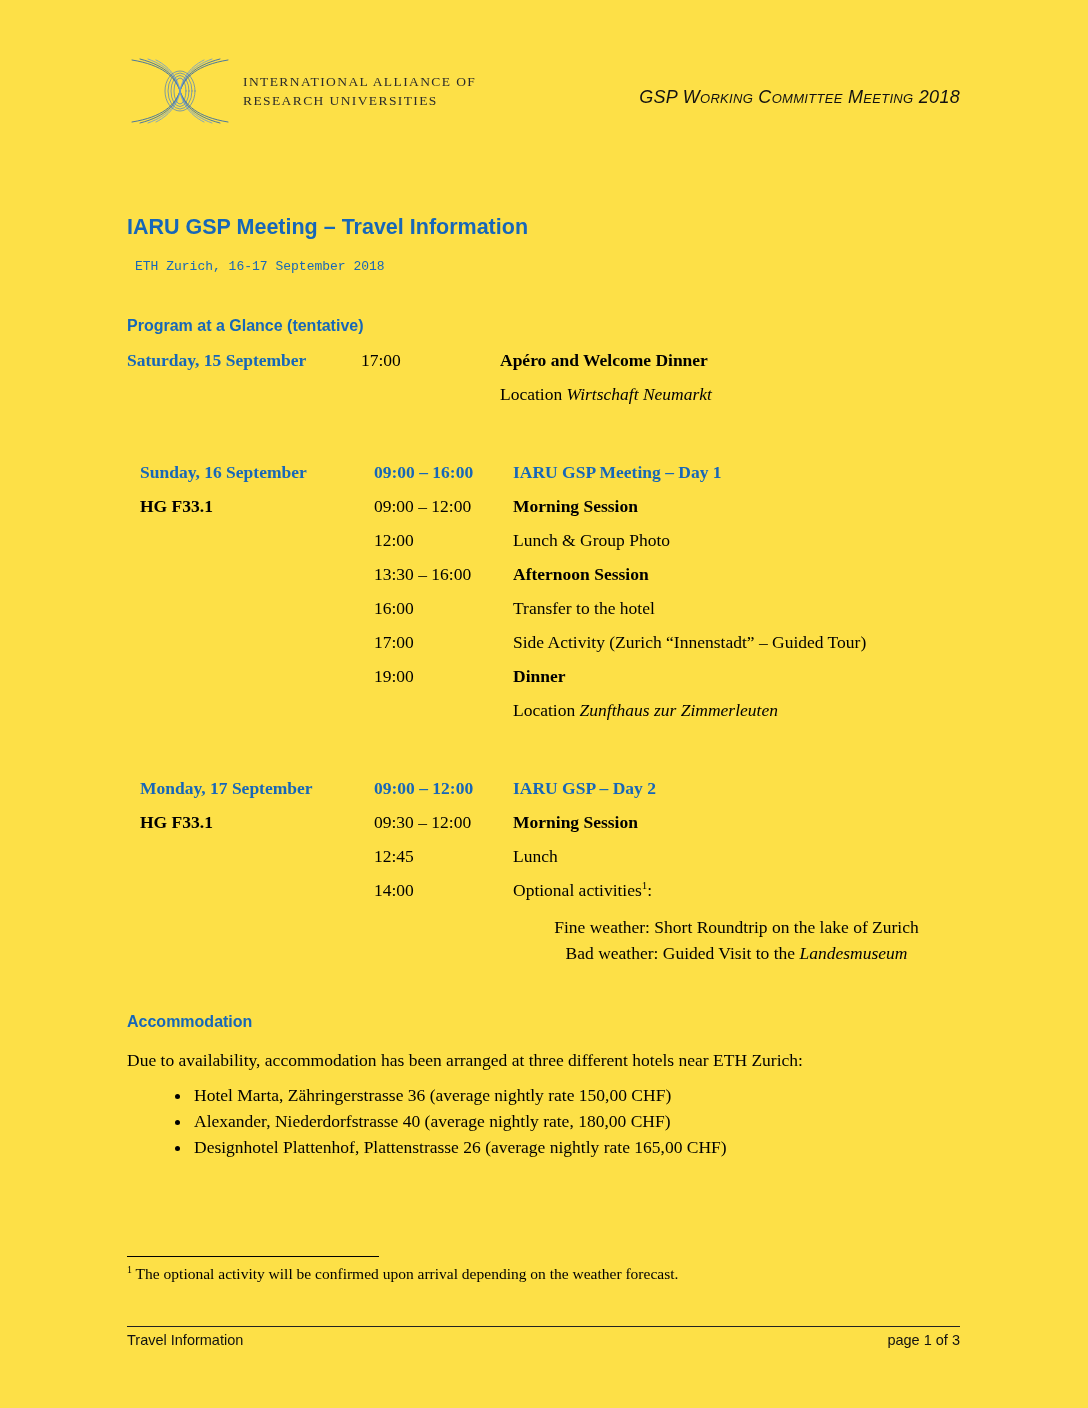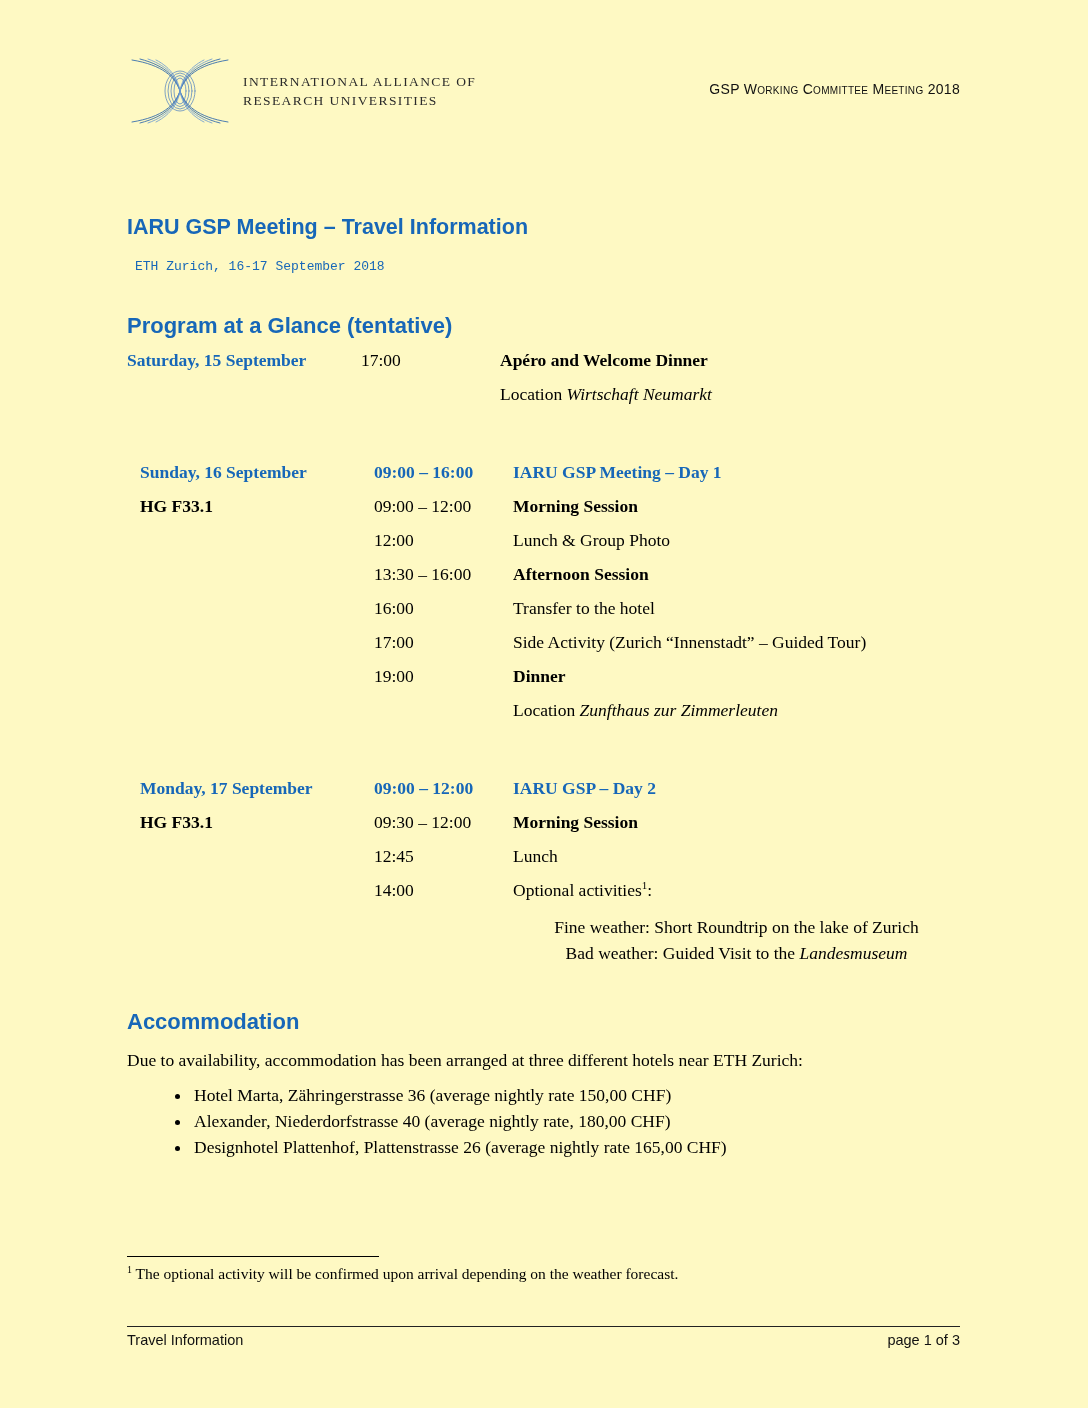--- a/index.html
+++ b/index.html
@@ -3,21 +3,21 @@
 <meta charset="utf-8">
 <style>
   :root { --blue: #1767b8; }
   * { box-sizing: border-box; }
   html, body { margin: 0; padding: 0; background: #ffffff; }
 
   .page {
     position: relative;
     width: 1088px;
     height: 1408px;
-    background: #fef9c3;
+    background: #fde047;
     color: #000;
     font-family: "Liberation Serif", serif;
     padding: 55px 128px 0 127px;
     overflow: hidden;
   }
 
   
   .header { position: relative; height: 72px; }
   .logo { display: flex; align-items: center; }
   .logo-mark { width: 106px; height: 72px; flex: none; }
@@ -26,27 +26,28 @@
     font-family: "Liberation Serif", serif;
     font-size: 13.5px;
     letter-spacing: 1.4px;
     color: #2b2b2b;
     line-height: 19px;
     white-space: nowrap;
   }
   .header-right {
     position: absolute;
     right: 0;
-    top: 26px;
-    font-family: "Liberation Sans", sans-serif;
-    font-size: 14px;
+    top: 32px;
+    font-family: "Liberation Sans", sans-serif;
+    font-size: 18px;
     font-variant: small-caps;
     letter-spacing: 0.3px;
     color: #111;
     white-space: nowrap;
+    font-style: italic;
   }
 
   
   h1.doc-title {
     margin: 84px 0 0 0;
     font-family: "Liberation Sans", sans-serif;
     font-size: 21.5px;
     font-weight: bold;
     color: var(--blue);
     line-height: 32px;
@@ -57,21 +58,21 @@
     font-size: 13px;
     font-weight: normal;
     color: var(--blue);
     line-height: 32px;
   }
 
   
   .section-heading {
     margin: 31px 0 0 0;
     font-family: "Liberation Sans", sans-serif;
-    font-size: 22px;
+    font-size: 16px;
     font-weight: bold;
     color: var(--blue);
     line-height: 24px;
   }
   .section-heading.accom { margin-top: 44px; }
 
   
   #program { margin-top: 12px; font-size: 17.5px; }
   .program-section + .program-section { margin-top: 57px; margin-left: 13px; }
   .program-row { display: flex; line-height: 21px; margin-bottom: 13px; }

